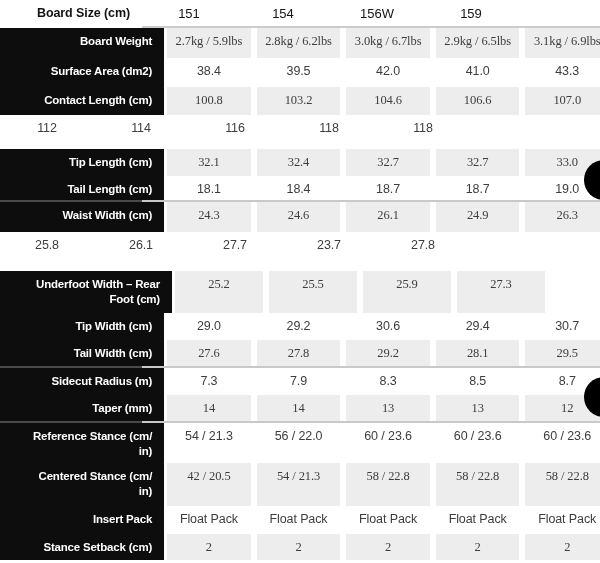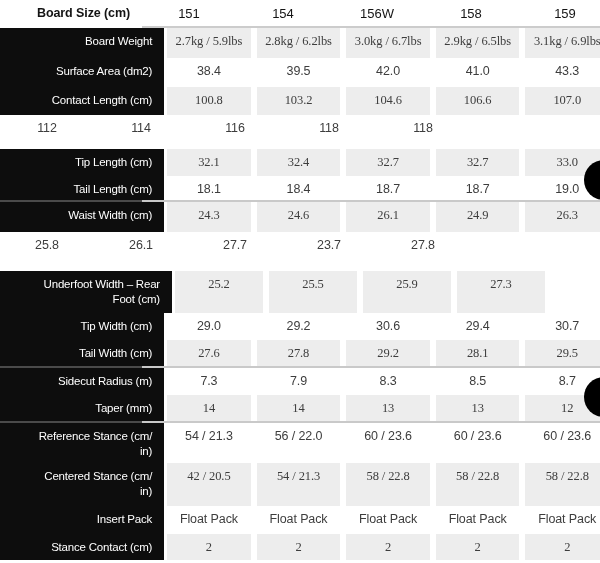--- a/index.html
+++ b/index.html
@@ -28,21 +28,21 @@
   .header-divider{display:flex;height:2px;}
   .hd-left{width:142px;background:#ffffff;}
   .hd-right{flex:1;background:#cccccc;}
   .section-divider{display:flex;height:2px;}
   .sd-left{width:142px;background:#4a4a4a;}
   .sd-right{flex:1;background:#c9c9c9;}
   
   .cell-label{
     width:172px;box-sizing:border-box;
     background:#0d0d0d;color:#ffffff;
-    font-size:11.5px;font-weight:normal;line-height:15px;letter-spacing:-0.2px;
+    font-size:11.5px;font-weight:bold;line-height:15px;letter-spacing:-0.2px;
     text-align:right;
     padding:6px 12px 0 4px;
     white-space:pre-line;
   }
   .cell-value{
     width:94px;box-sizing:border-box;
     padding:0 3px;
   }
   .band{
     height:100%;box-sizing:border-box;
@@ -68,21 +68,20 @@
 <div class="viewport">
   <div class="table">
 
     <div class="row header-row">
       <div class="header-label">Board Size (cm)</div>
 
       <div id="header-cols" style="display:flex;">
           <div class="header-col">151</div>
           <div class="header-col">154</div>
           <div class="header-col">156W</div>
-          <div class="header-col">158</div>
           <div class="header-col">159</div>
         </div>
     </div>
 
     <div class="header-divider">
       <div class="hd-left"></div>
       <div class="hd-right"></div>
     </div>
 
     <div id="rows">
@@ -378,21 +377,21 @@
             <div class="band">Float Pack</div>
           </div>
           <div class="cell-value">
             <div class="band">Float Pack</div>
           </div>
           <div class="cell-value">
             <div class="band">Float Pack</div>
           </div>
         </div>
         <div class="row shaded" style="height: 26px;">
-          <div class="cell-label">Stance Contact (cm)</div>
+          <div class="cell-label">Stance Setback (cm)</div>
           <div class="cell-value">
             <div class="band">2</div>
           </div>
           <div class="cell-value">
             <div class="band">2</div>
           </div>
           <div class="cell-value">
             <div class="band">2</div>
           </div>
           <div class="cell-value">

